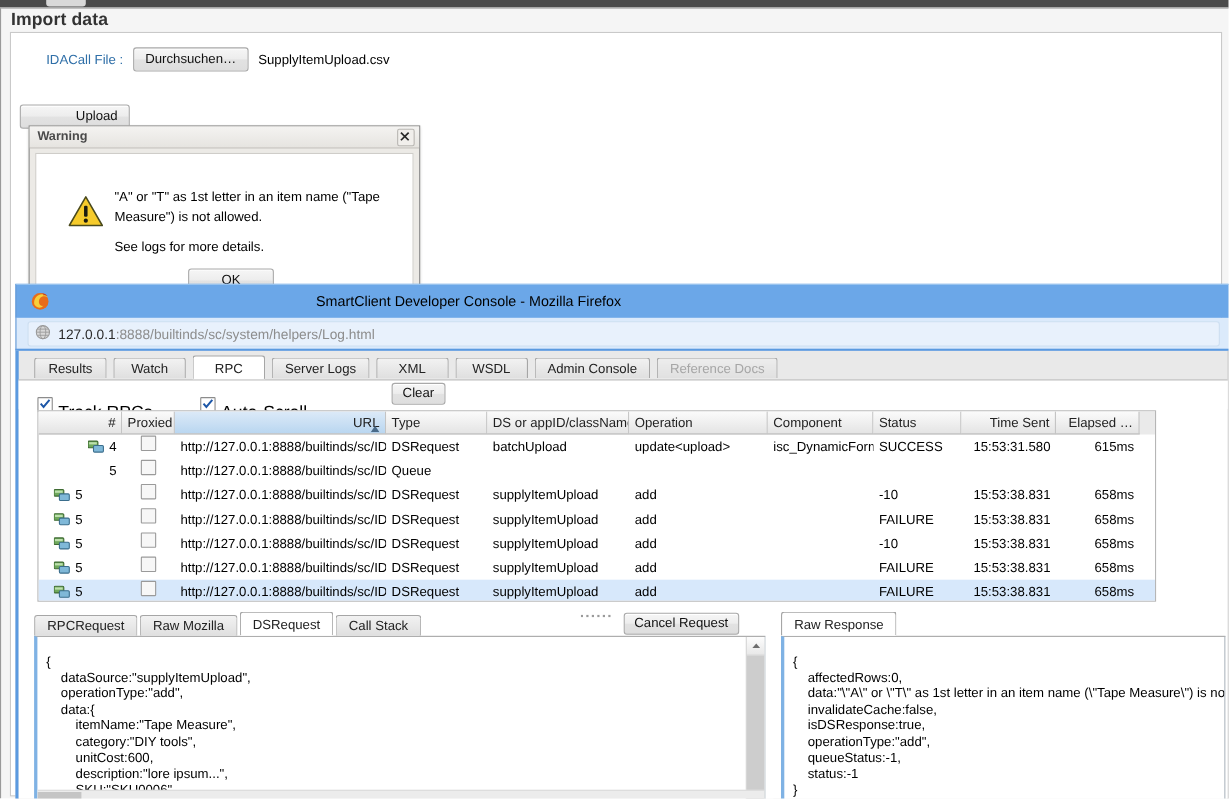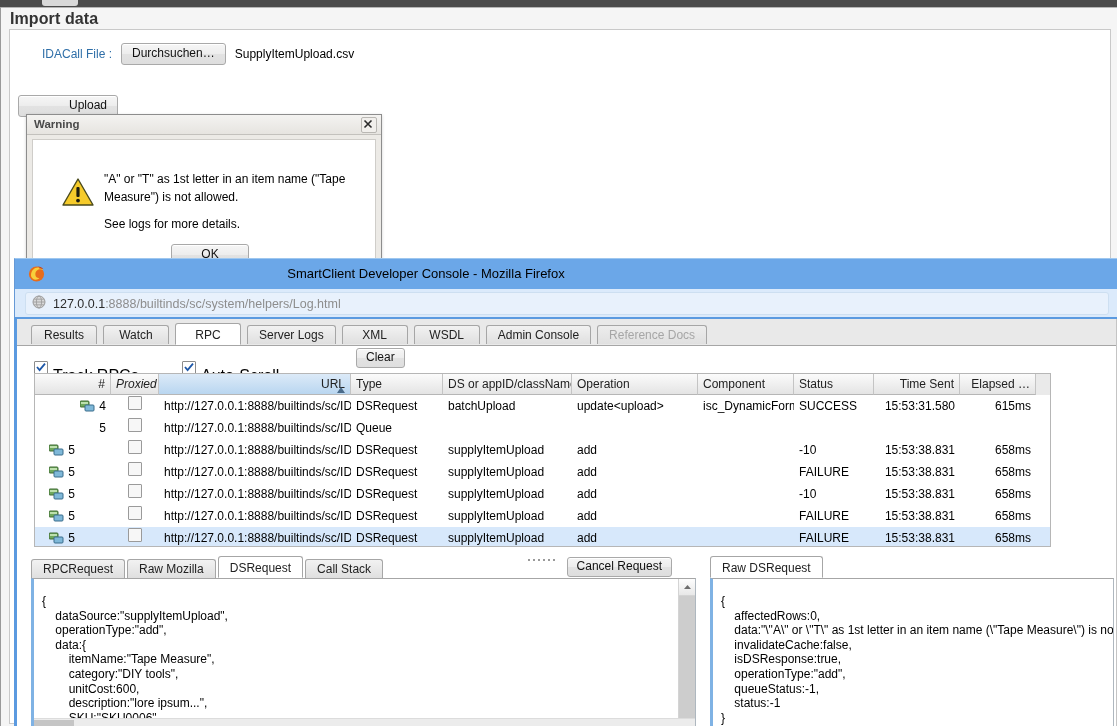--- a/index.html
+++ b/index.html
@@ -199,21 +199,21 @@
   }
   .grid-head { display: flex; height: 21px; background: #eaeaea; }
   .gh {
     background: linear-gradient(to bottom,#fbfbfb,#e4e4e4);
     border-right: 1px solid #c4c4c4; border-bottom: 1px solid #b6b6b6;
     font-size: 12px; color: #222; line-height: 20px; box-sizing: border-box;
     padding: 0 5px; position: relative; overflow: hidden; white-space: nowrap;
   }
   .gh.sorted { background: linear-gradient(to bottom,#dceaf8,#b9d6f0); }
   .gh.r { text-align: right; }
-  .gh.c { text-align: left; font-style: italic; }
+  .gh.c { text-align: left; }
   .sortarrow { position: absolute; right: 5px; top: 5px; }
   .grow { display: flex; height: 22px; align-items: center; }
   .grow.sel { background: #d7e8fb; }
   .gc {
     font-size: 12px; color: #000; line-height: 22px; box-sizing: border-box;
     padding: 0 5px; overflow: hidden; white-space: nowrap; height: 22px;
   }
   .gc.r { text-align: right; }
   .gc.c { text-align: center; }
   .gc.numcell { display: flex; align-items: center; justify-content: flex-end; gap: 4px; }
@@ -602,21 +602,21 @@
               </div>
               <div class="hscroll-outer">
                 <div class="hscroll-thumb"></div>
               </div>
             </div>
           </div>
 
           <div class="detail-right">
             <div class="right-divider"></div>
             <div class="detail-tabs" id="right-tabs">
-                <div class="tab active"><span>Raw DSRequest</span></div>
+                <div class="tab active"><span>Raw Response</span></div>
               </div>
             <div class="code-box">
               <pre class="code">{
     affectedRows:0,
     data:"\"A\" or \"T\" as 1st letter in an item name (\"Tape Measure\") is not allowed.",
     invalidateCache:false,
     isDSResponse:true,
     operationType:"add",
     queueStatus:-1,
     status:-1

